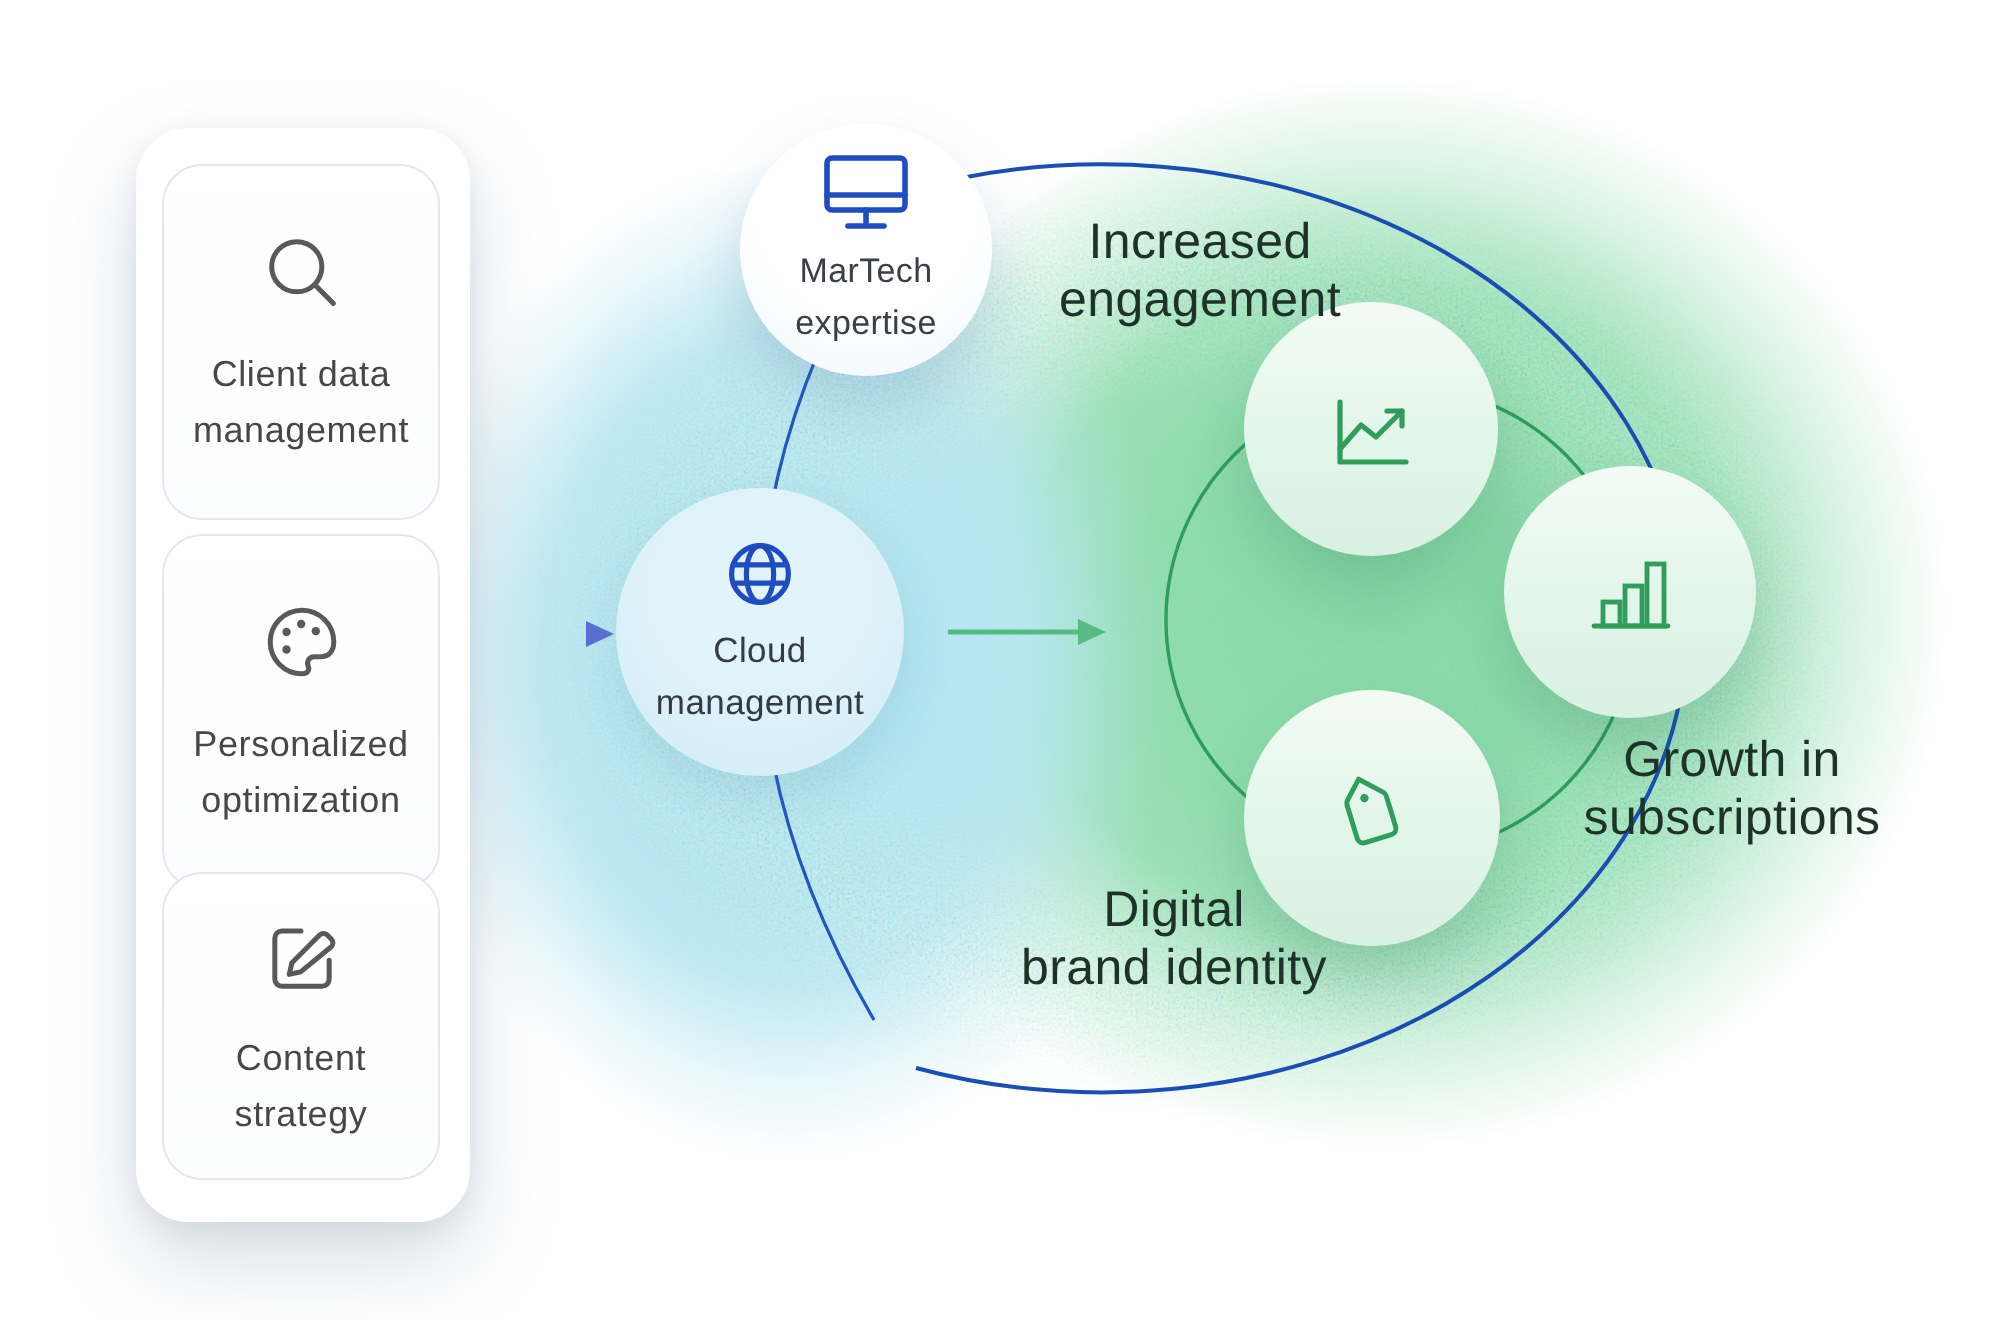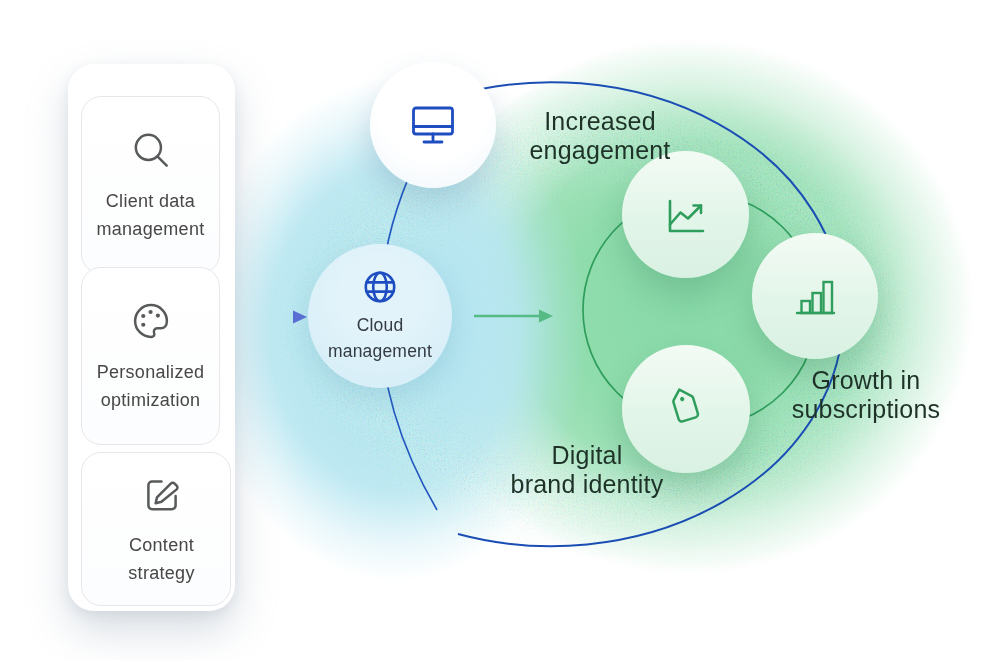--- a/index.html
+++ b/index.html
@@ -69,23 +69,23 @@
   .panel{
     position:absolute;left:68px;top:64px;width:167px;height:547px;
     background:#ffffff;border-radius:26px;
     box-shadow:0 20px 42px rgba(125,145,165,0.30), 0 4px 12px rgba(125,145,165,0.14);
   }
   .card{
     position:absolute;left:13px;width:137px;border:1.5px solid #e7e7eb;border-radius:20px;
     background:linear-gradient(180deg,#ffffff 0%,#fcfdfe 100%);
     display:flex;flex-direction:column;align-items:center;justify-content:center;
   }
-  .card-0{top:32px;height:176px;}
+  .card-0{top:18px;height:176px;}
   .card-1{top:203px;height:176px;}
-  .card-2{top:388px;height:152px;padding-left:11px;}
+  .card-2{top:372px;height:152px;}
   .card .label{
     margin-top:14px;font-size:18px;line-height:28px;color:#474747;
     letter-spacing:.3px;text-align:center;white-space:pre-line;
   }
   .iconwrap{display:flex;align-items:center;justify-content:center;}
   svg{display:block;}
 </style>
 </head>
 <body>
 
@@ -129,20 +129,22 @@
 
   <div class="node node-white node-martech">
     <span class="iconwrap">
       <svg width="46" height="40" viewBox="0 0 46 40" fill="none" stroke="#1e4dc2" stroke-width="2.8" stroke-linecap="round" stroke-linejoin="round">
         <rect x="3.5" y="3" width="39" height="26" rx="2.5"></rect>
         <line x1="3.5" y1="21.5" x2="42.5" y2="21.5"></line>
         <line x1="23" y1="29" x2="23" y2="35"></line>
         <line x1="14" y1="37" x2="32" y2="37"></line>
       </svg>
     </span>
+    <div class="label node-label-blue">MarTech
+expertise</div>
   </div>
 
   <div class="node node-cloud">
     <span class="iconwrap">
       <svg width="36" height="36" viewBox="0 0 36 36" fill="none" stroke="#1e4dc2" stroke-width="2.6" stroke-linecap="round">
         <circle cx="18" cy="18" r="14.2"></circle>
         <ellipse cx="18" cy="18" rx="6.8" ry="14.2"></ellipse>
         <line x1="4.6" y1="13.4" x2="31.4" y2="13.4"></line>
         <line x1="4.6" y1="22.6" x2="31.4" y2="22.6"></line>
       </svg>

